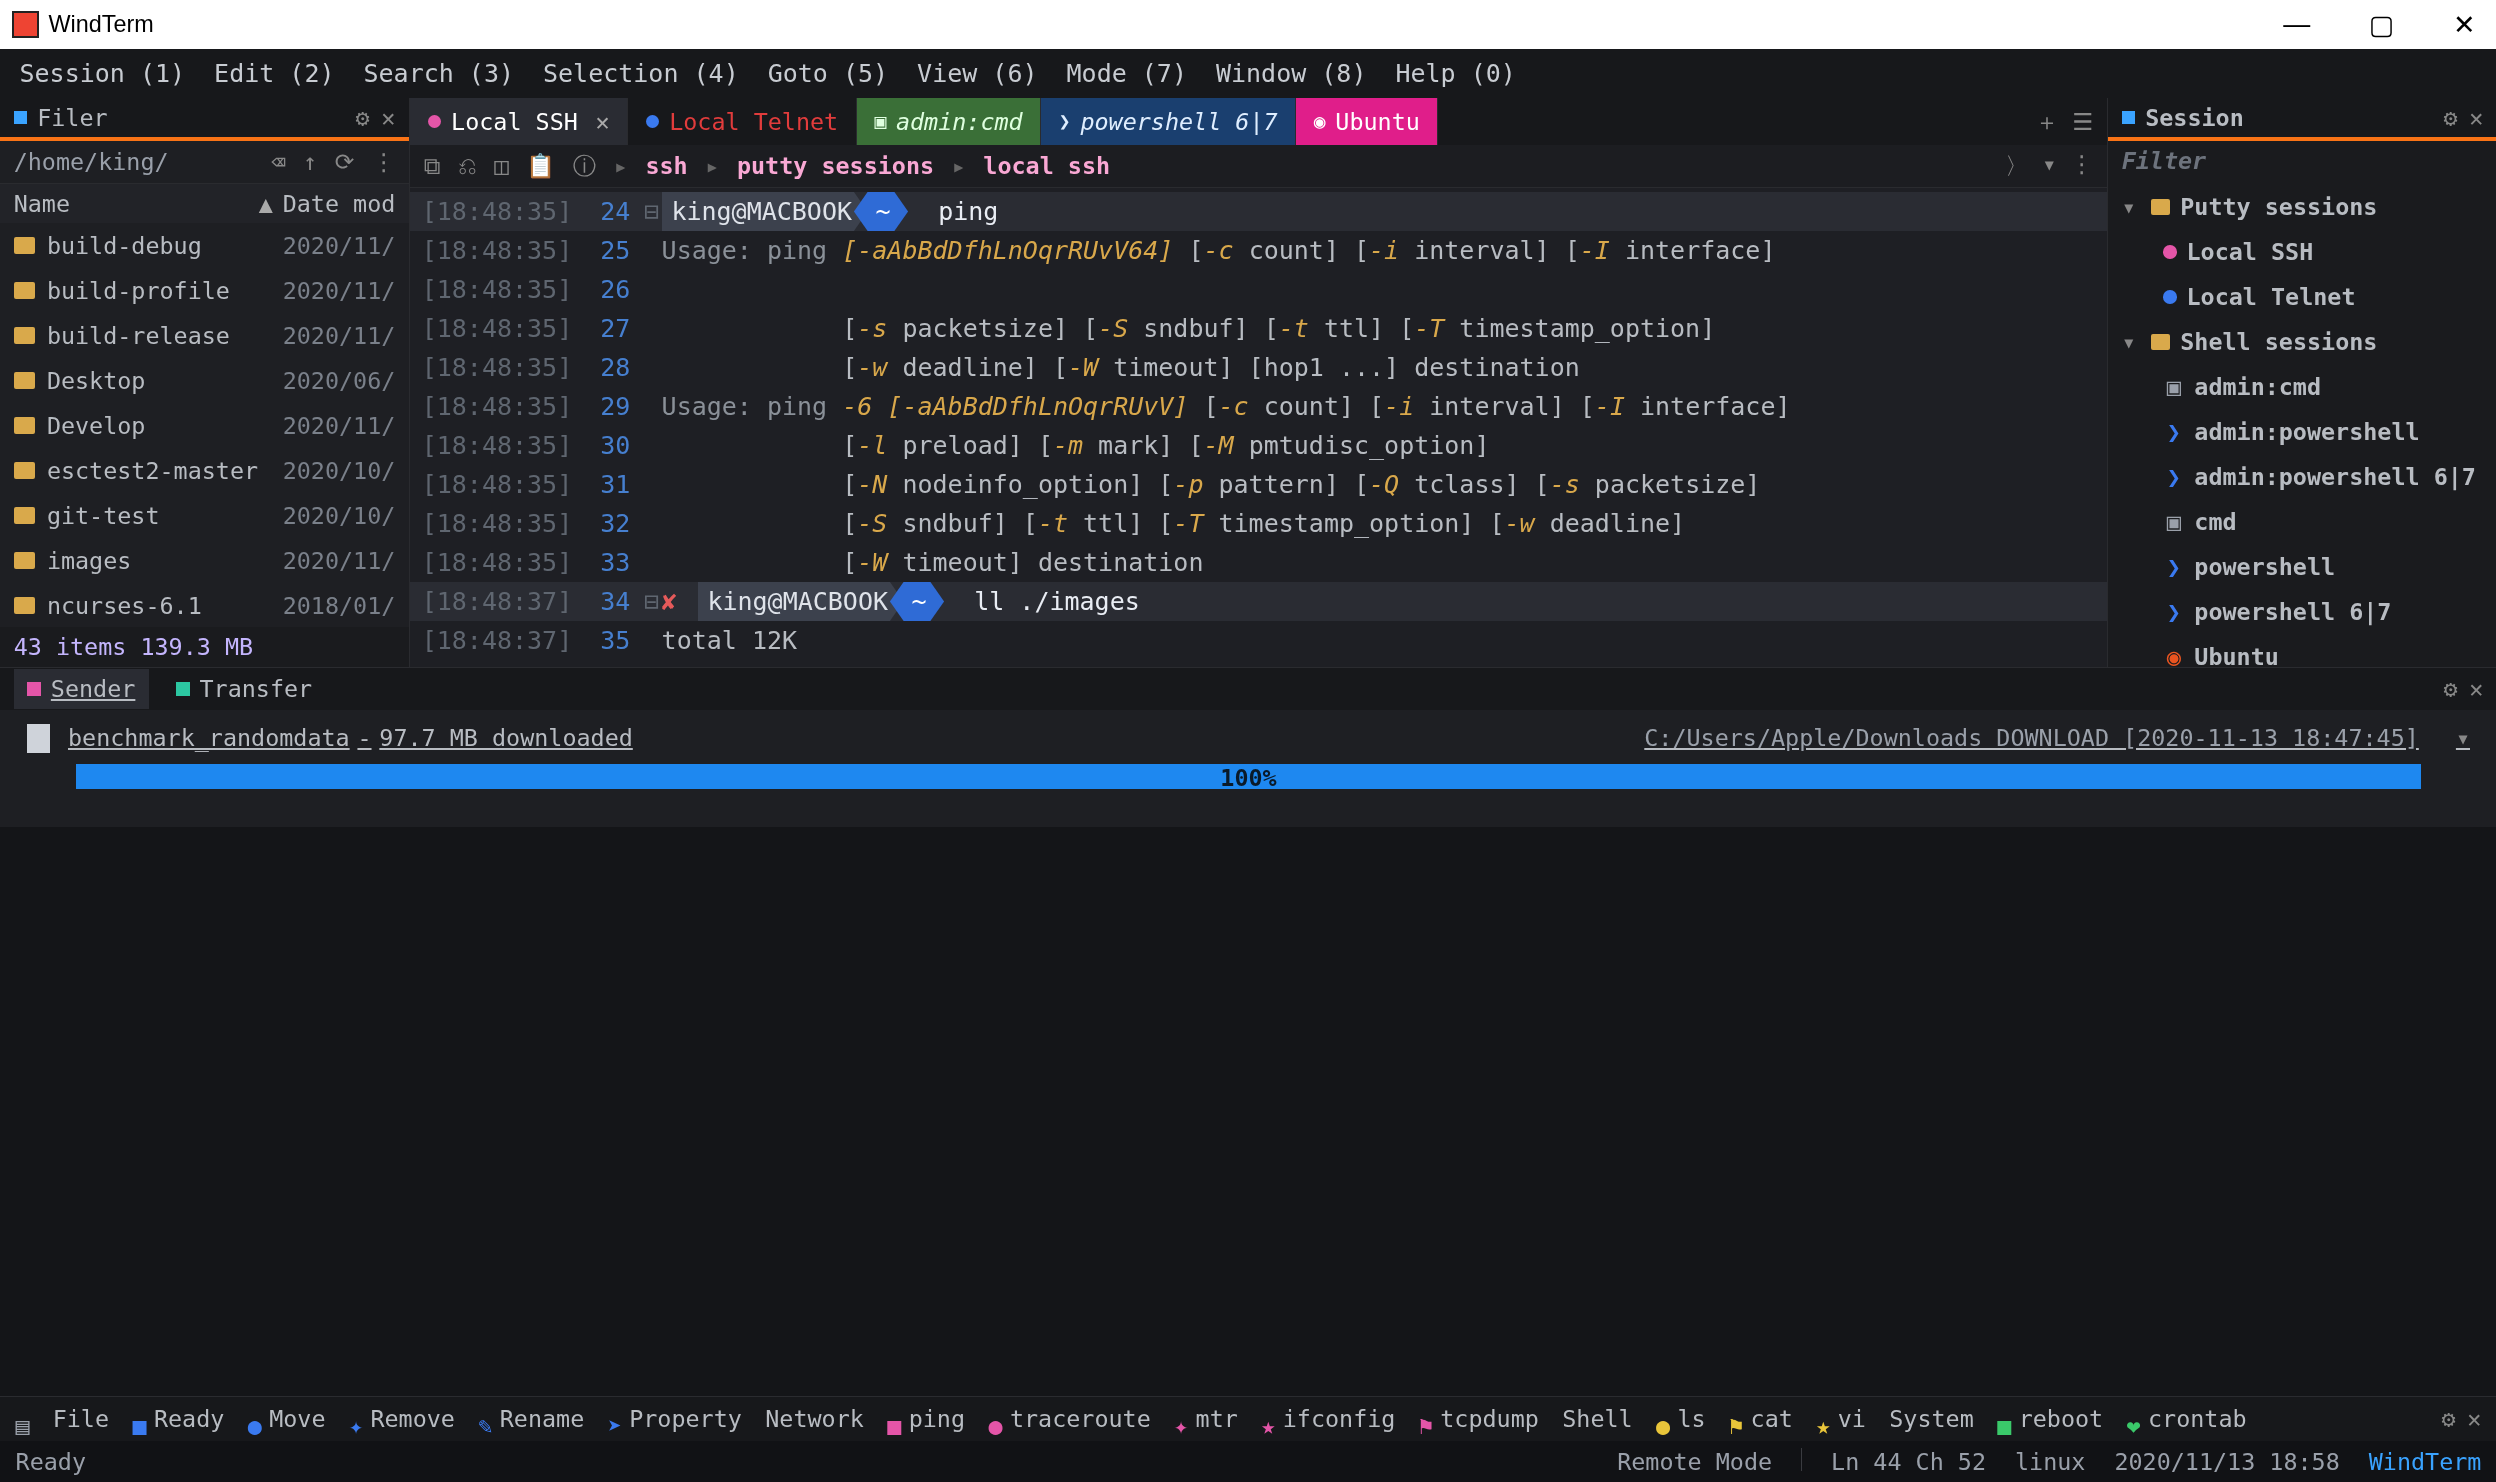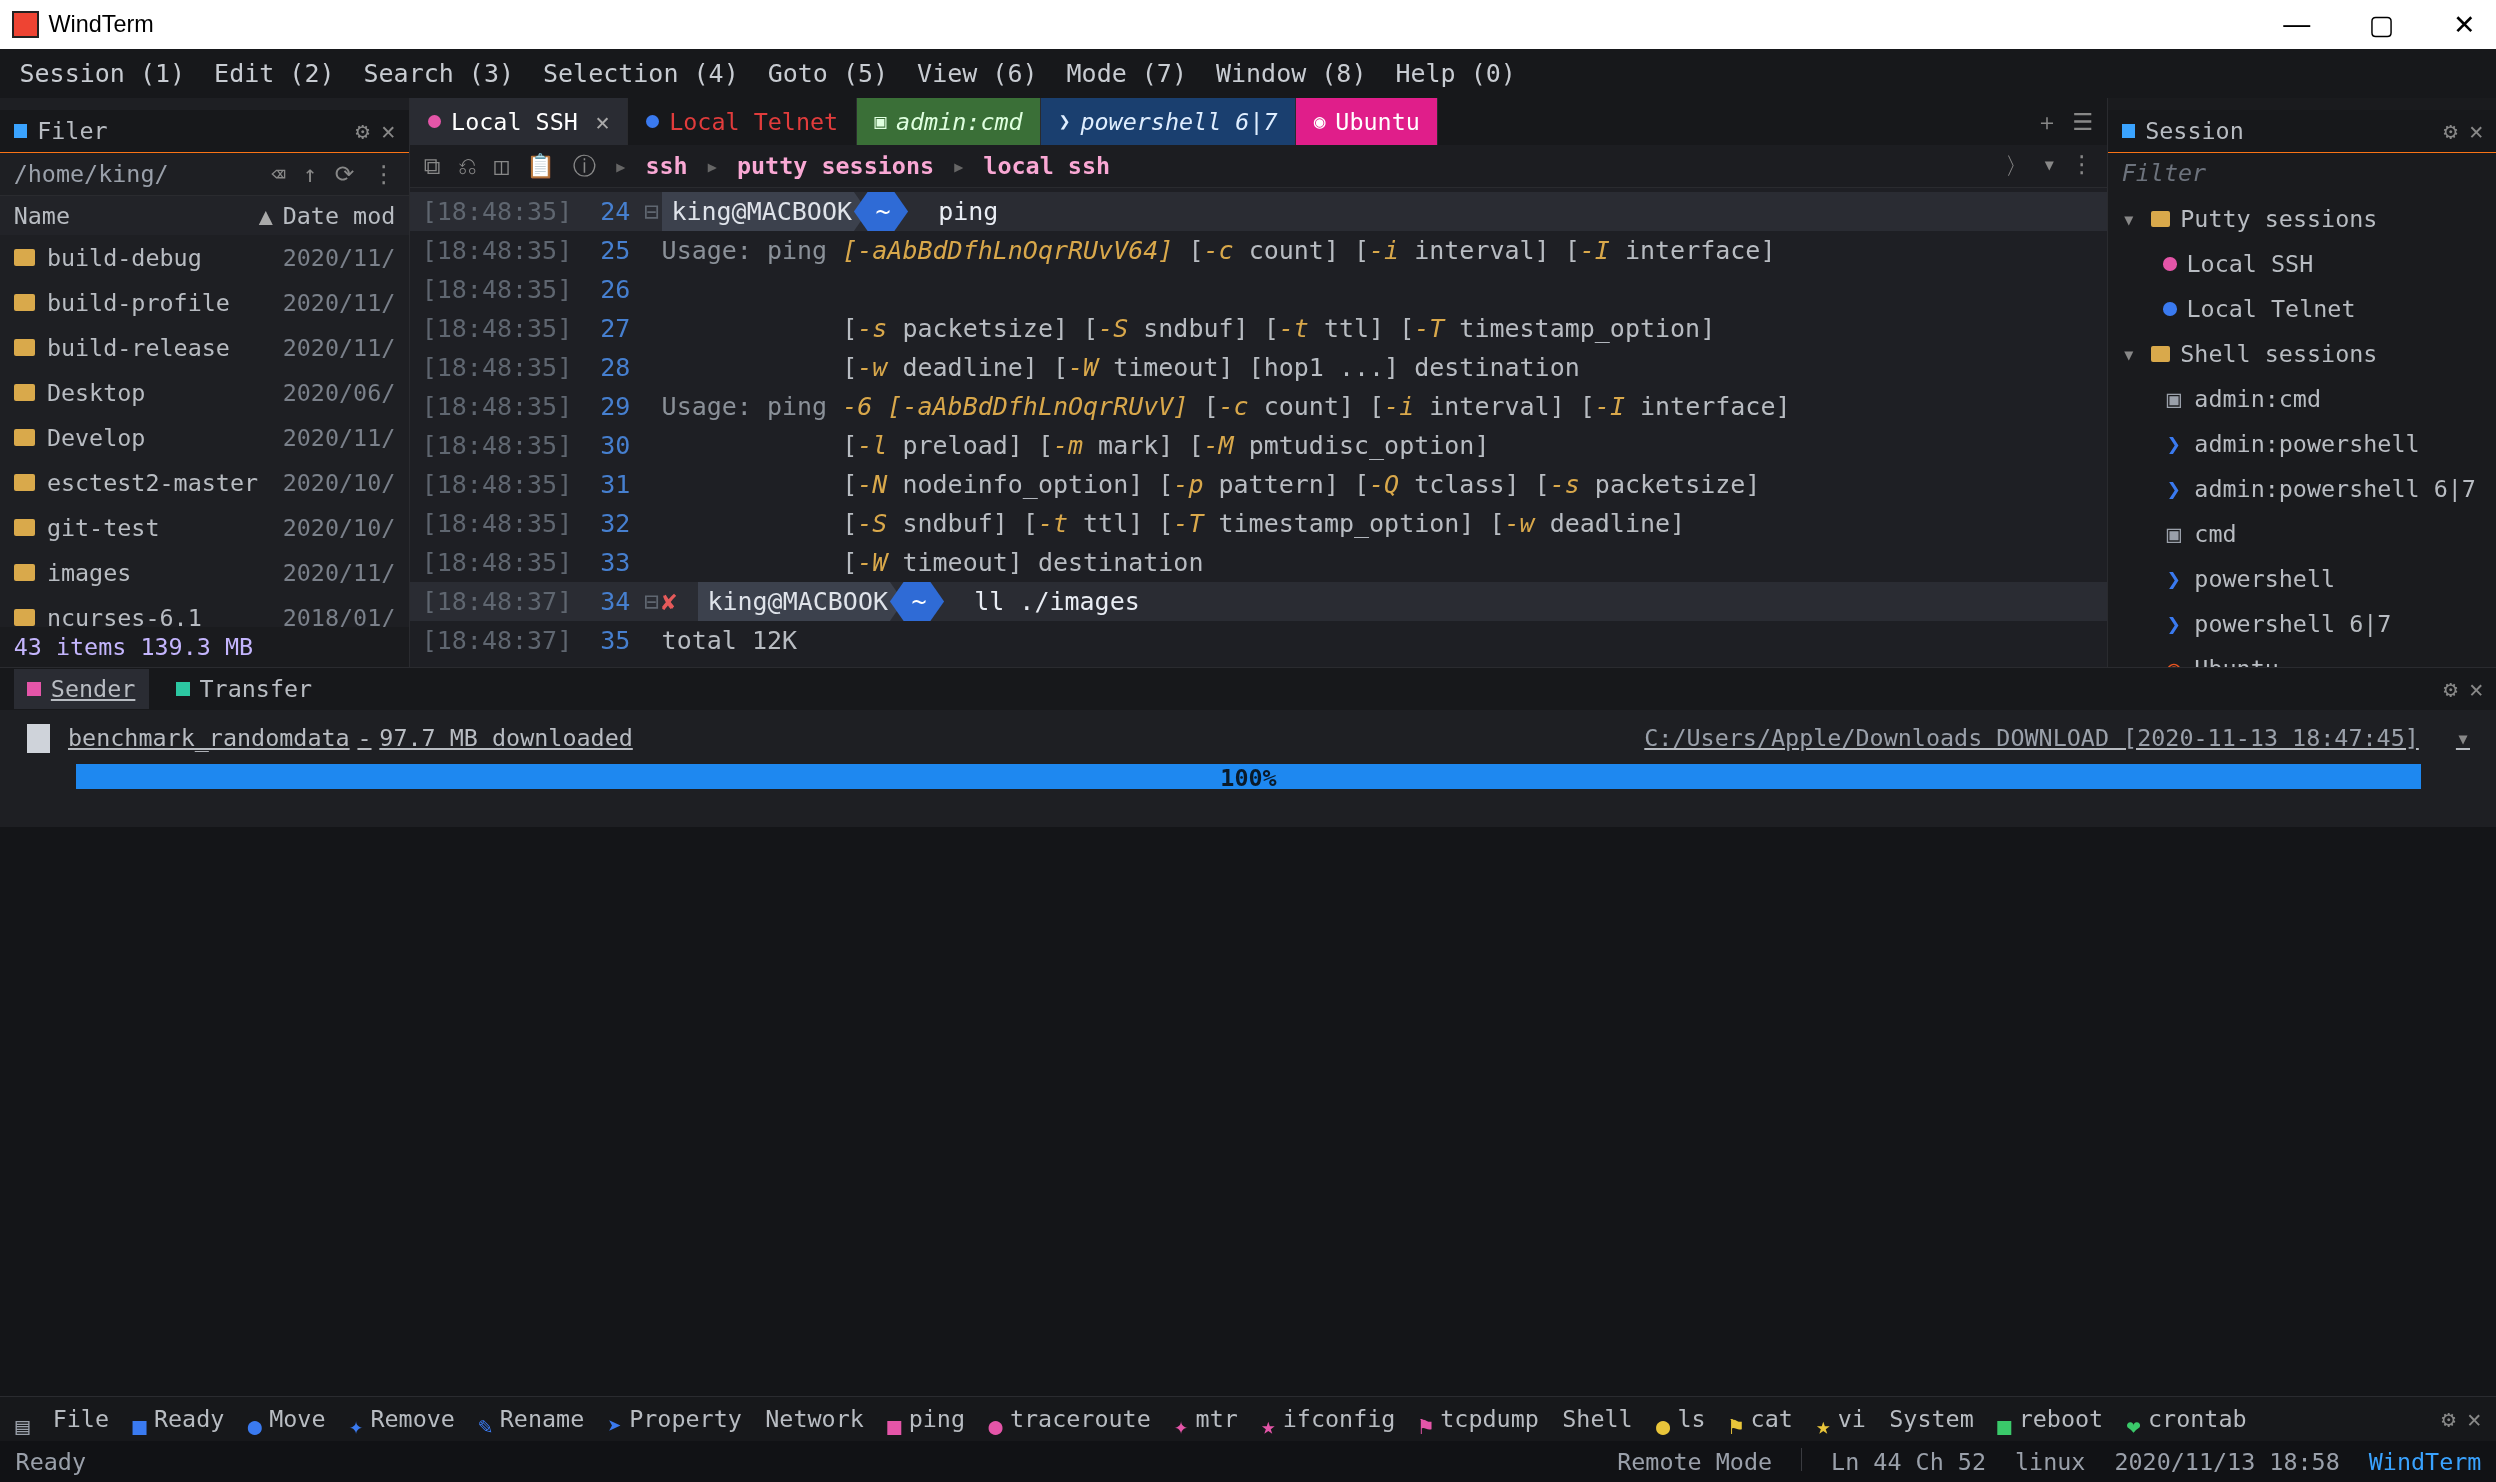--- a/index.html
+++ b/index.html
@@ -42,21 +42,21 @@
   flex: 1; display: flex; overflow: hidden;
 }
 
 
 .filer {
   width: 410px; background: #1e1f23; display: flex; flex-direction: column;
   border-right: 1px solid #2a2b2f;
 }
 .panel-header {
   height: 43px; display: flex; align-items: center; padding: 0 13.7px;
-  background: #17181b; border-bottom: 1px solid #f97316; margin-top: 12px;
+  background: #17181b; border-bottom: 4px solid #f97316;
 }
 .panel-header .sq { width: 13.7px; height: 13.7px; margin-right: 9.8px; }
 .panel-header .sq.filer-sq { background: #3aa3ff; }
 .panel-header .sq.session-sq { background: #3aa3ff; }
 .panel-header .ph-right { margin-left: auto; display: flex; gap: 11.7px; color: #888; }
 .panel-header .ph-right span { cursor: pointer; }
 
 .filer-path {
   height: 43px; display: flex; align-items: center; padding: 0 13.7px;
   color: #9aa0aa; border-bottom: 1px solid #2a2b2f; gap: 13.7px;
@@ -131,21 +131,21 @@
 .blue { color: #4e8ef0; }
 .gray { color: #8a9098; }
 
 .tl.bg-pr { background: #2a2c33; }
 
 
 .right-col {
   width: 390px; display: flex; flex-direction: column;
   border-left: 1px solid #2a2b2f;
 }
-.r-panel { display: flex; flex-direction: column; border-bottom: 1px solid #2a2b2f; }
+.r-panel { display: flex; flex-direction: column; border-bottom: 1px solid #2a2b2f; font-weight: bold; }
 .r-panel .filter {
   padding: 5.9px 13.7px; color: #6d737d; font-style: italic;
 }
 .tree { padding: 3.9px 0; }
 .tree .trow {
   height: 45px; display: flex; align-items: center; gap: 9.8px;
   padding: 0 13.7px; cursor: pointer;
 }
 .tree .exp { width: 19.5px; color: #888; }
 .tree .fi { width: 19.5px; height: 15.6px; background: #d9a94b; border-radius: 2px; }

